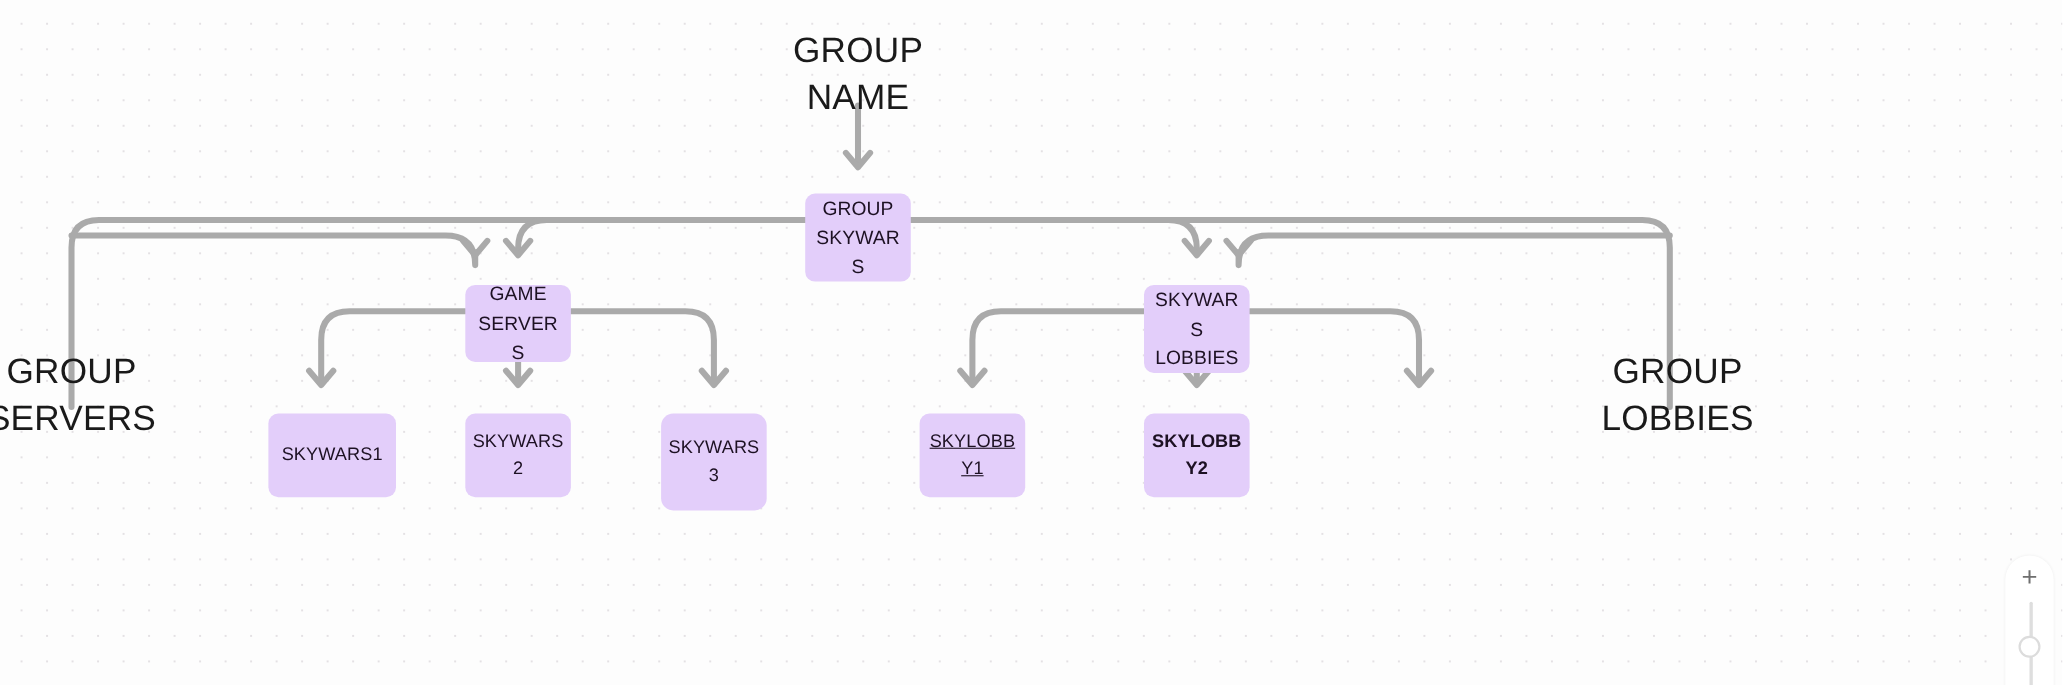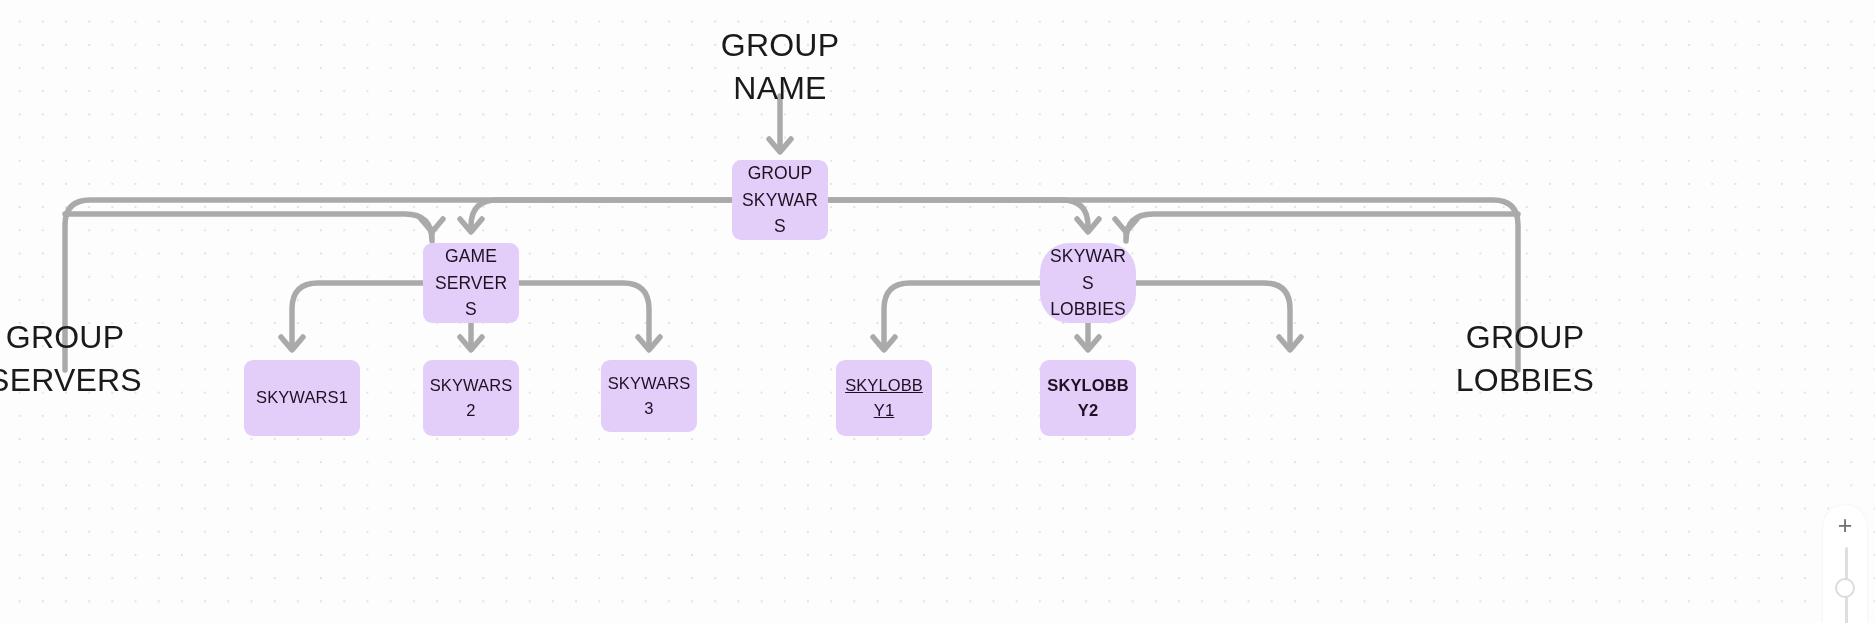--- a/index.html
+++ b/index.html
@@ -35,20 +35,21 @@
     align-items: center;
     justify-content: center;
     text-align: center;
     color: #1d1123;
     font-size: 17.5px;
     line-height: 1.52;
     letter-spacing: 0.1px;
     padding: 2px 6px;
     word-break: break-word;
     z-index: 3;
+    margin-top: 16px;
   }
   .node.small { font-size: 16.5px; }
   .annot {
     position: absolute;
     color: #1a1a1a;
     font-size: 32px;
     line-height: 1.33;
     text-align: center;
     letter-spacing: 0.2px;
     white-space: pre-line;
@@ -160,31 +161,31 @@
 
   <div class="annot" style="left:-25px; top:316px; width:180px;">GROUP
 SERVERS</div>
 
   <div class="annot" style="left:1435px; top:316px; width:180px;">GROUP
 LOBBIES</div>
 
   <div class="node" style="left:732px; top:160px; width:96px; height:80px;">GROUP
 SKYWARS</div>
 
-  <div class="node" style="left:423px; top:243px; width:96px; height:80px;">GAME
+  <div class="node" style="left:423px; top:243px; width:96px; height:70px;">GAME
 SERVERS</div>
 
-  <div class="node" style="left:1040px; top:243px; width:96px; height:80px;border-radius:29px;">SKYWARS
+  <div class="node" style="left:1040px; top:243px; width:96px; height:80px;">SKYWARS
 LOBBIES</div>
 
   <div class="node small" style="left:244px; top:360px; width:116px; height:76px;">SKYWARS1</div>
 
   <div class="node small" style="left:423px; top:360px; width:96px; height:76px;">SKYWARS2</div>
 
-  <div class="node small" style="left:601px; top:360px; width:96px; height:72px;">SKYWARS3</div>
+  <div class="node small" style="left:601px; top:360px; width:96px; height:88px;border-radius:11px;">SKYWARS3</div>
 
   <div class="node small" style="left:836px; top:360px; width:96px; height:76px;text-decoration:underline;">SKYLOBBY1</div>
 
   <div class="node small" style="left:1040px; top:360px; width:96px; height:76px;font-weight:bold;">SKYLOBBY2</div>
 
 
   <div id="zoom-widget">
     <div id="zoom-plus">+</div>
     <div id="zoom-track"></div>
     <div id="zoom-handle"></div>

